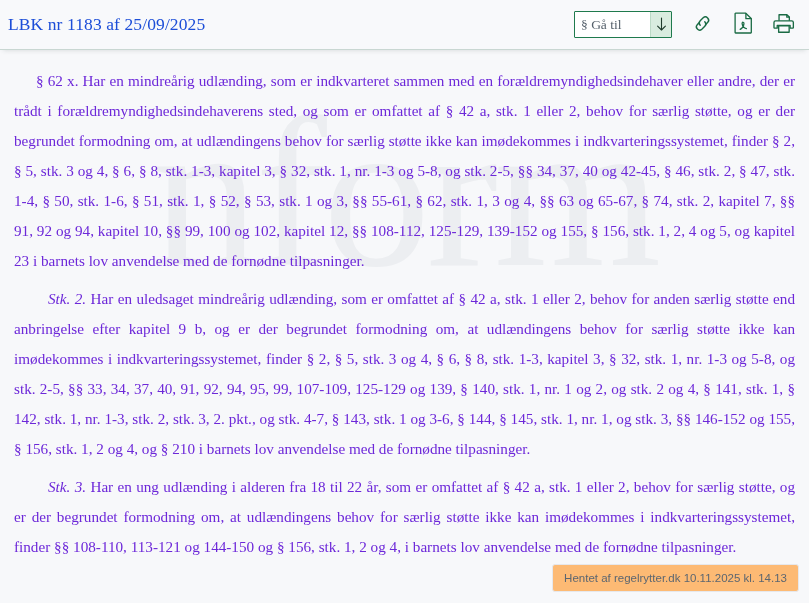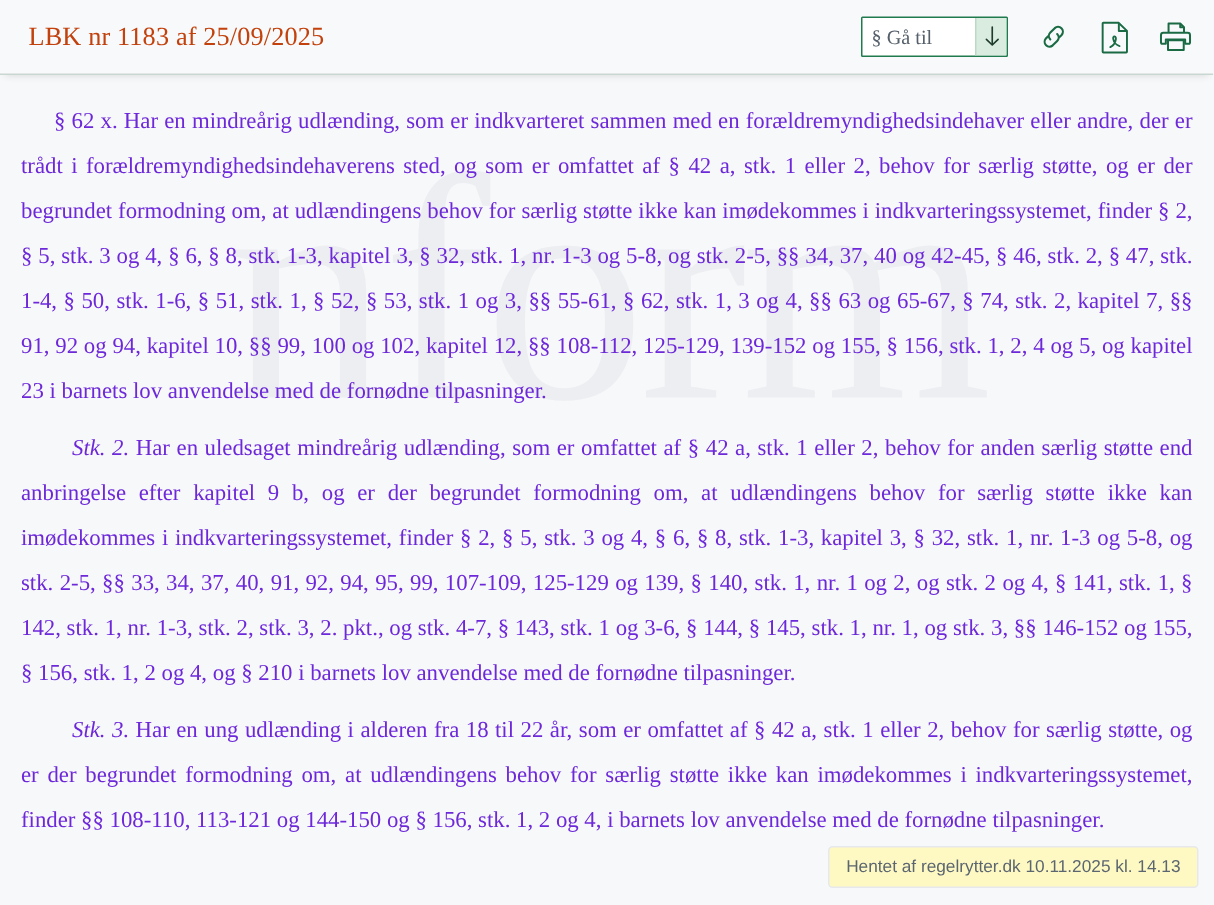--- a/index.html
+++ b/index.html
@@ -53,30 +53,29 @@
     background: #f8f9fb;
     border-bottom: 1px solid #c9d7d2;
     display: flex;
     align-items: center;
     padding: 0 14px 0 8px;
     box-shadow: 0 3px 5px -3px rgba(40,60,55,0.18);
   }
   .header-title {
     font-family: "Liberation Serif", serif;
     font-size: 17.5px;
-    color: #c2410c;
+    color: #1d4ed8;
     letter-spacing: 0.1px;
     flex: 1 1 auto;
     white-space: nowrap;
     overflow: hidden;
-    margin-left: 11px;
   }
   .header-tools {
     display: flex;
-    align-items: center;
+    align-items: flex-start;
     gap: 19px;
     flex: 0 0 auto;
     margin-left: 24px;
   }
 
   
   .goto-wrap {
     display: flex;
     align-items: stretch;
     height: 27px;
@@ -141,21 +140,21 @@
     font-style: italic;
     margin-left: 12px;
   }
 
   
   .footer-stamp {
     position: absolute;
     right: 10px;
     bottom: 11px;
     z-index: 6;
-    background: #fef9c3;
+    background: #fdba74;
     border: 1px solid #e6e8ec;
     border-radius: 3px;
     padding: 7px 11px;
     font-family: "Liberation Sans", sans-serif;
     font-size: 11.5px;
     color: #5c6670;
     white-space: nowrap;
   }
 </style>
 </head>

